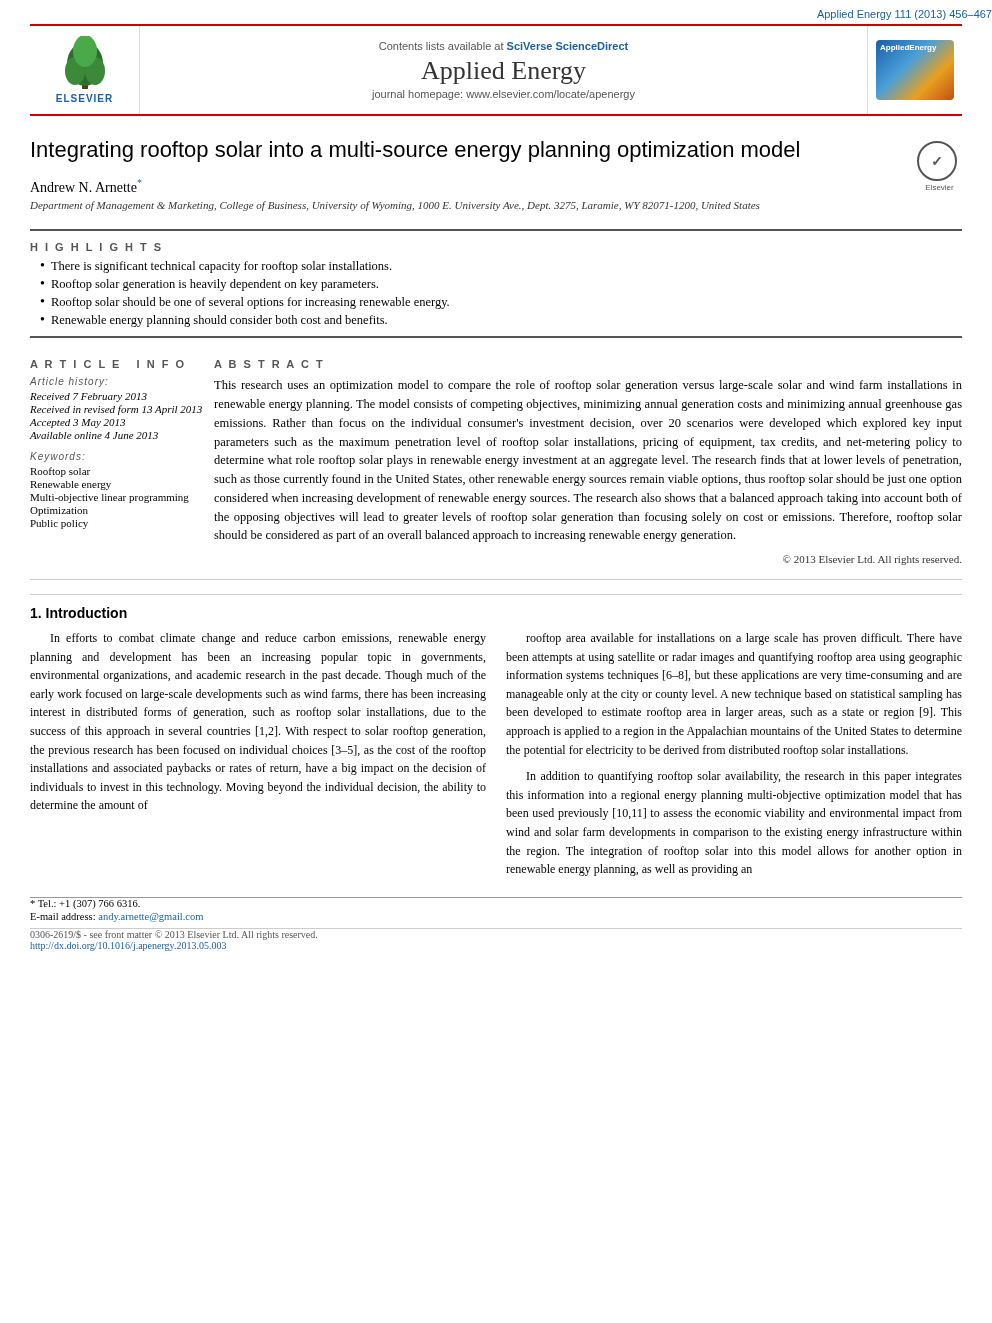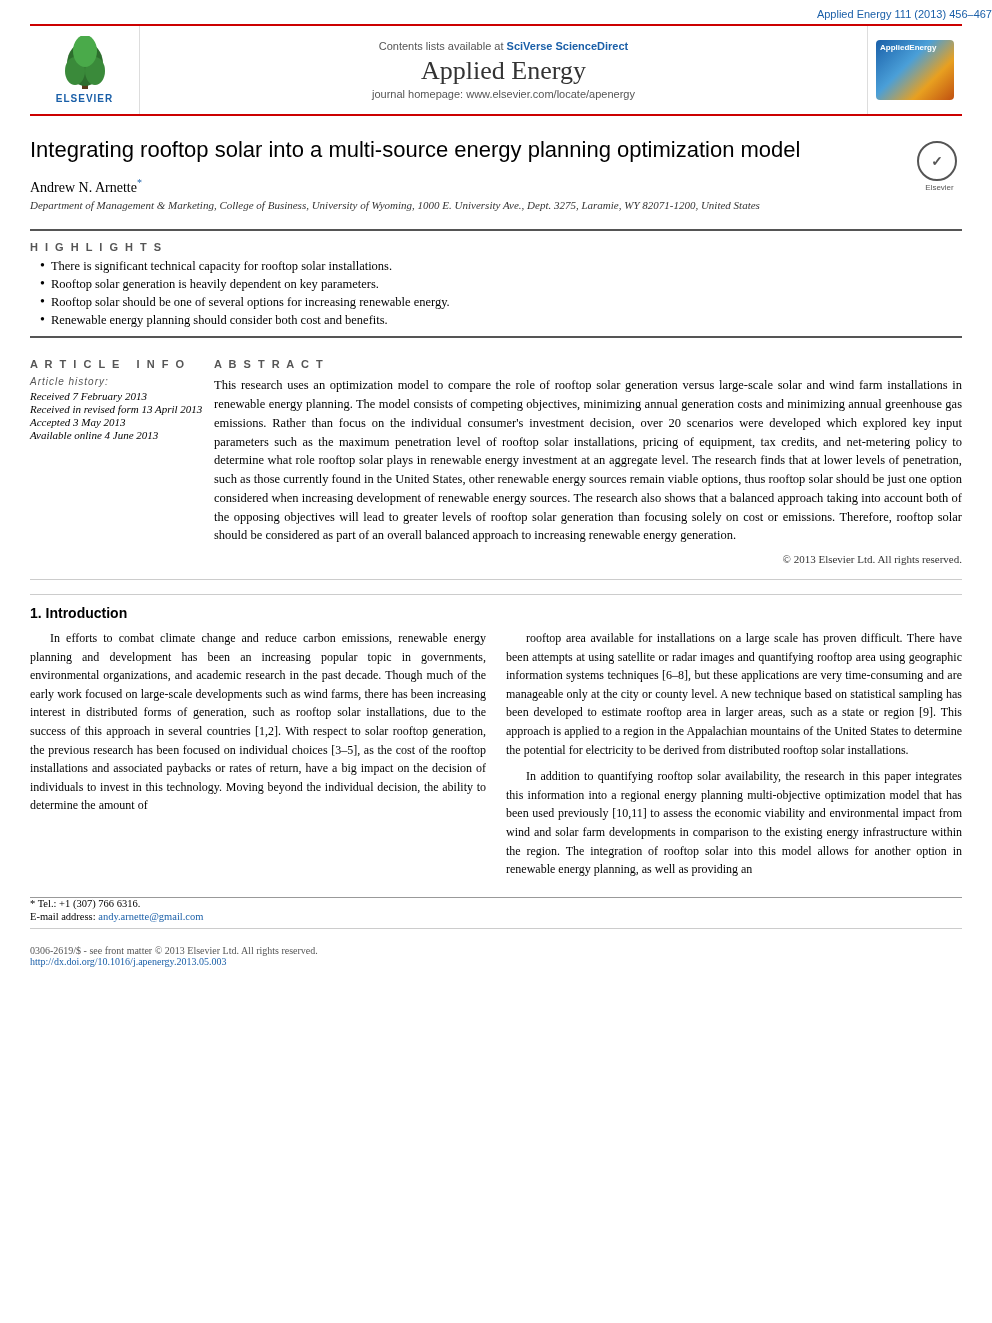--- a/index.html
+++ b/index.html
@@ -303,21 +303,21 @@
       color: #000;
     }
     .footnote-link {
       color: #1a5fa8;
     }
     .page-footer {
       font-size: 10px;
       color: #555;
       margin-top: 6px;
       border-top: 1px solid #ccc;
-      padding-top: 16px;
+      padding-top: 0;
     }
   </style>
 </head>
 <body>
 
 <div class="top-header">
   <span>Applied Energy 111 (2013) 456–467</span>
 </div>
 
 <div class="journal-header">
@@ -397,20 +397,30 @@
       <div class="section-label">A R T I C L E &nbsp; I N F O</div>
 
       <div class="info-subsection">
         <div class="info-label">Article history:</div>
         <div class="info-row">Received 7 February 2013</div>
         <div class="info-row">Received in revised form 13 April 2013</div>
         <div class="info-row">Accepted 3 May 2013</div>
         <div class="info-row">Available online 4 June 2013</div>
       </div>
 
+      <div class="info-subsection">
+        <div class="info-label">Keywords:</div>
+        <ul class="keywords-list">
+          <li>Rooftop solar</li>
+          <li>Renewable energy</li>
+          <li>Multi-objective linear programming</li>
+          <li>Optimization</li>
+          <li>Public policy</li>
+        </ul>
+      </div>
     </div>
 
     <div class="col-right">
       <div class="section-label">A B S T R A C T</div>
       <p class="abstract-text">This research uses an optimization model to compare the role of rooftop solar generation versus large-scale solar and wind farm installations in renewable energy planning. The model consists of competing objectives, minimizing annual generation costs and minimizing annual greenhouse gas emissions. Rather than focus on the individual consumer's investment decision, over 20 scenarios were developed which explored key input parameters such as the maximum penetration level of rooftop solar installations, pricing of equipment, tax credits, and net-metering policy to determine what role rooftop solar plays in renewable energy investment at an aggregate level. The research finds that at lower levels of penetration, such as those currently found in the United States, other renewable energy sources remain viable options, thus rooftop solar should be just one option considered when increasing development of renewable energy sources. The research also shows that a balanced approach taking into account both of the opposing objectives will lead to greater levels of rooftop solar generation than focusing solely on cost or emissions. Therefore, rooftop solar should be considered as part of an overall balanced approach to increasing renewable energy generation.</p>
       <div class="copyright-line">© 2013 Elsevier Ltd. All rights reserved.</div>
     </div>
   </div>
 
   <hr class="divider" style="margin-top:14px;">

